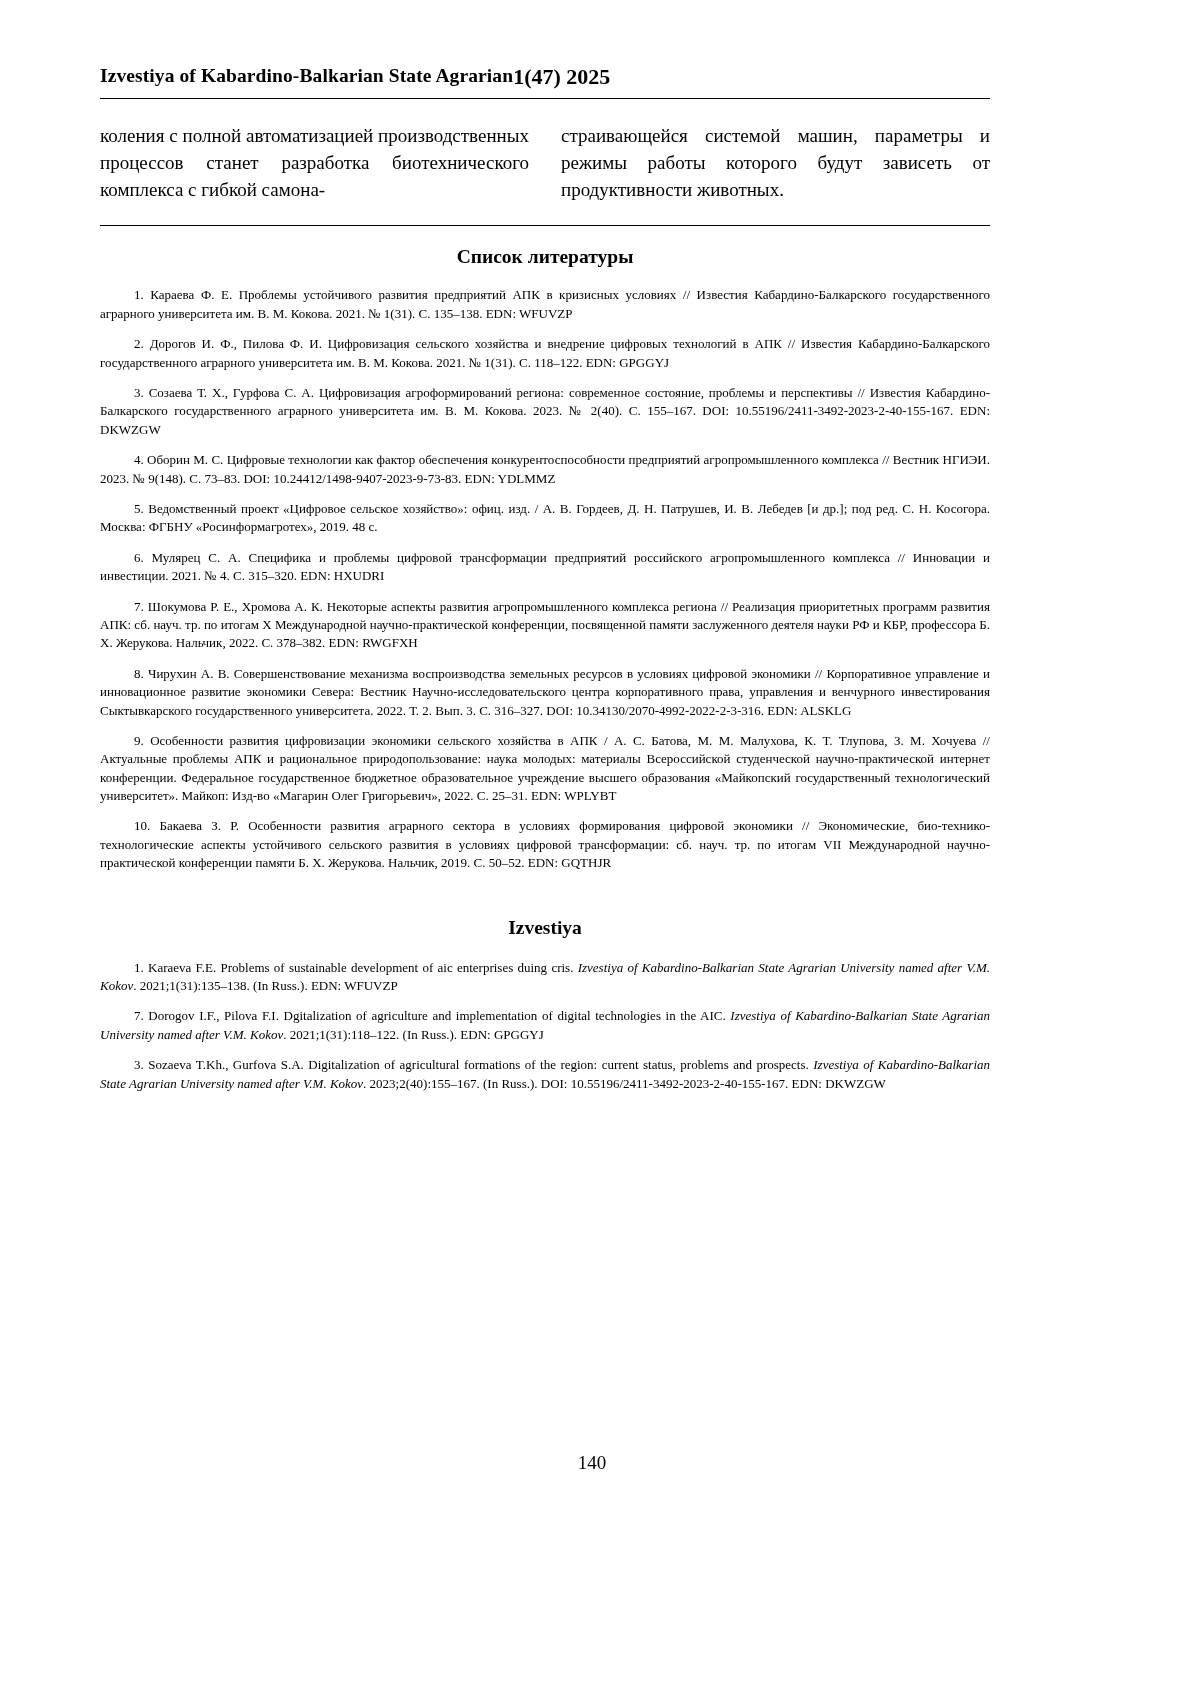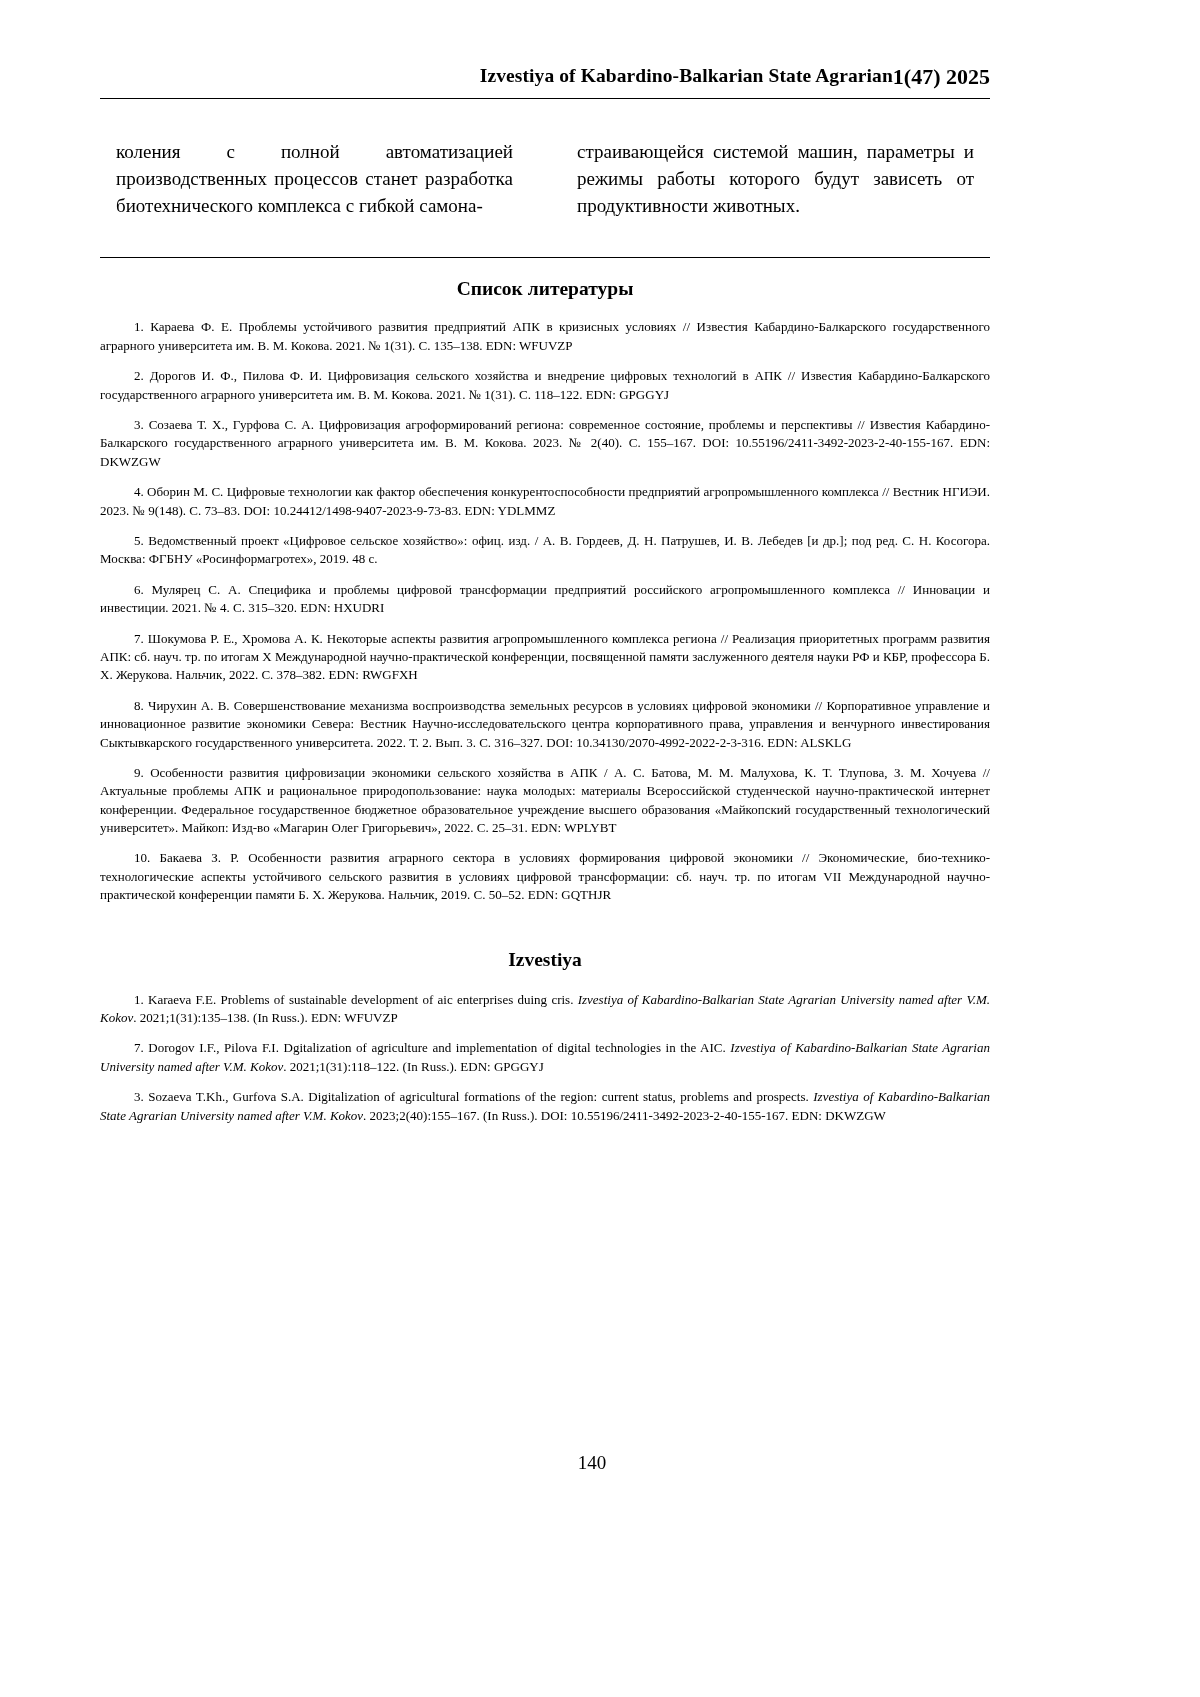--- a/index.html
+++ b/index.html
@@ -24,21 +24,21 @@
     position: absolute;
     left: 100px;
     top: 60px;
     width: 890px;
   }
 
   
   .runhead {
     display: flex;
     align-items: flex-start;
-    justify-content: flex-end;
+    justify-content: flex-start;
     font-family: "Liberation Serif", serif;
   }
   .runhead-left {
     font-weight: bold;
     font-size: 19.5px;
     line-height: 1.62;
     letter-spacing: 0.1px;
   }
   .runhead-right {
     font-weight: bold;
@@ -56,21 +56,21 @@
   
   .cols {
     display: flex;
     gap: 32px;
     margin-top: 24px;
   }
   .col {
     width: 429px;
   }
   .col p {
-    margin: 16px;
+    margin: 0;
     font-size: 19px;
     line-height: 1.42;
     text-align: justify;
     text-justify: inter-word;
     hyphens: manual;
   }
   .rule2 {
     border-top: 1.4px solid #000;
     margin-top: 22px;
   }

